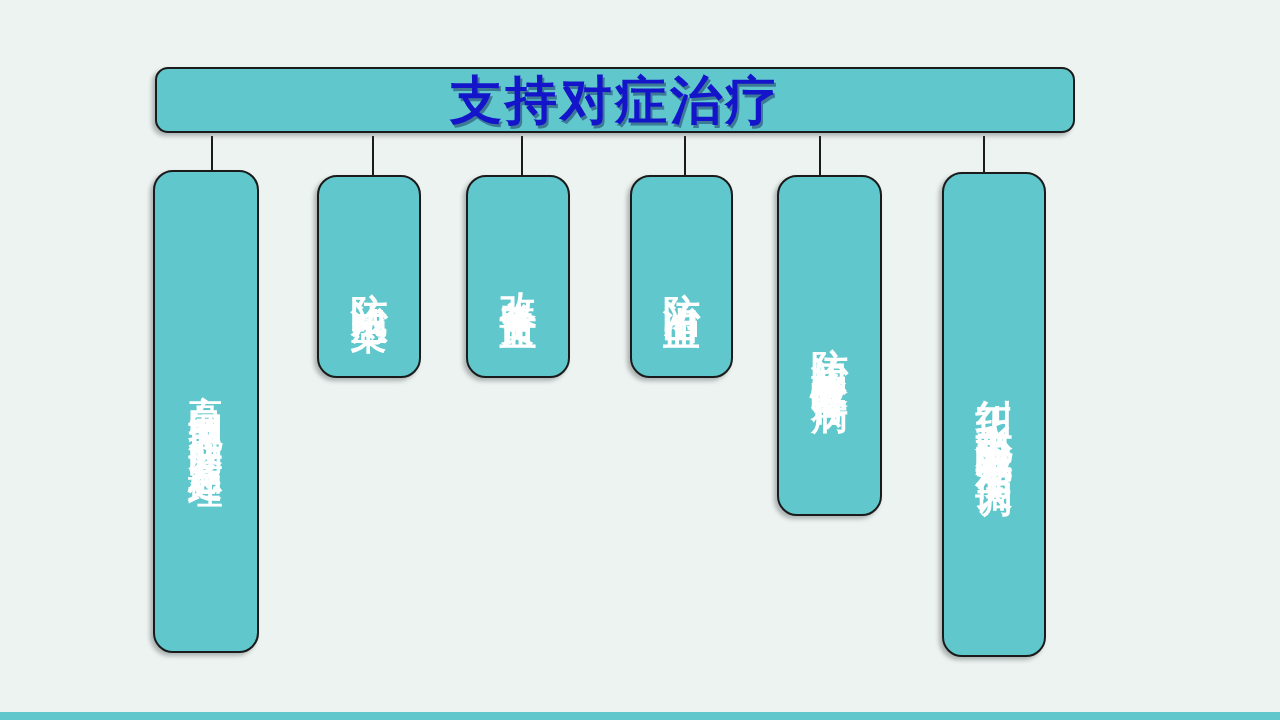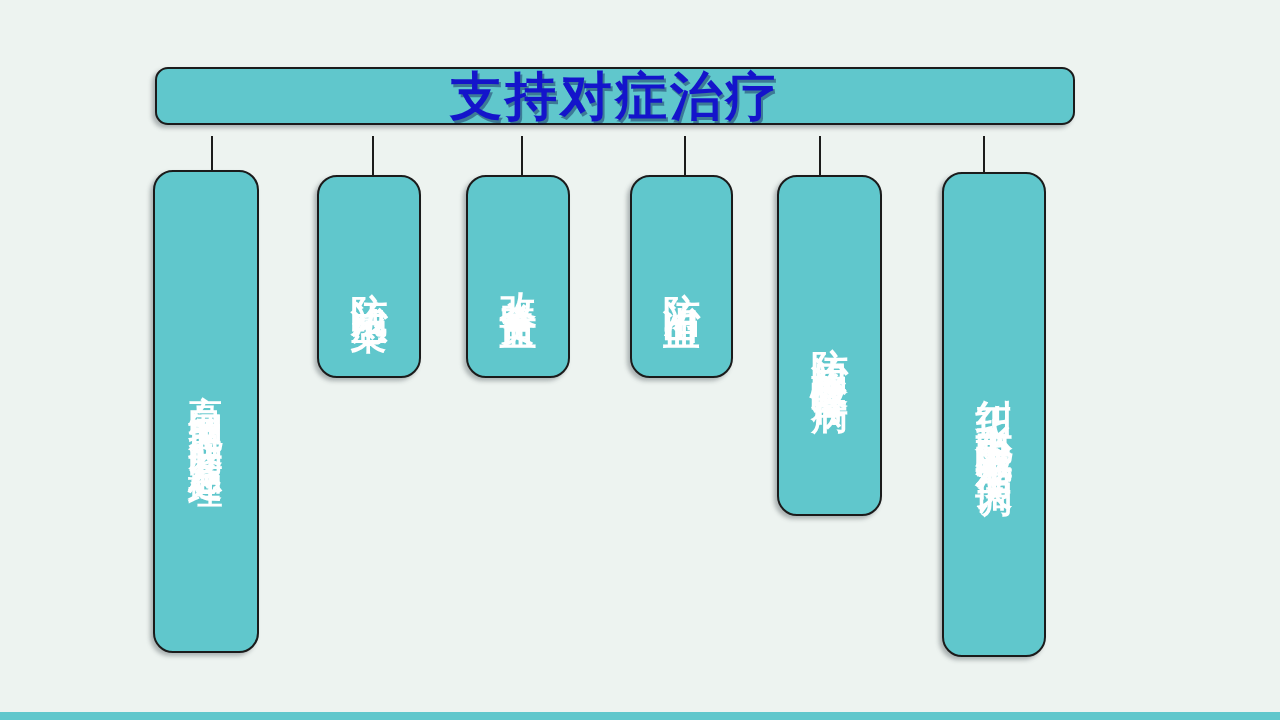--- a/index.html
+++ b/index.html
@@ -15,21 +15,21 @@
     position: relative;
     width: 1280px;
     height: 720px;
     background: #EDF3F0;
   }
   .title-box {
     position: absolute;
     left: 155px;
     top: 67px;
     width: 920px;
-    height: 58px;
+    height: 66px;
     background: #60C7CC;
     border: 2px solid #1B1B1B;
     border-radius: 13px;
     box-shadow: -3px 3px 4px rgba(90, 100, 105, 0.45);
     display: flex;
     align-items: center;
     justify-content: center;
     box-sizing: border-box;
     z-index: 2;
   }

